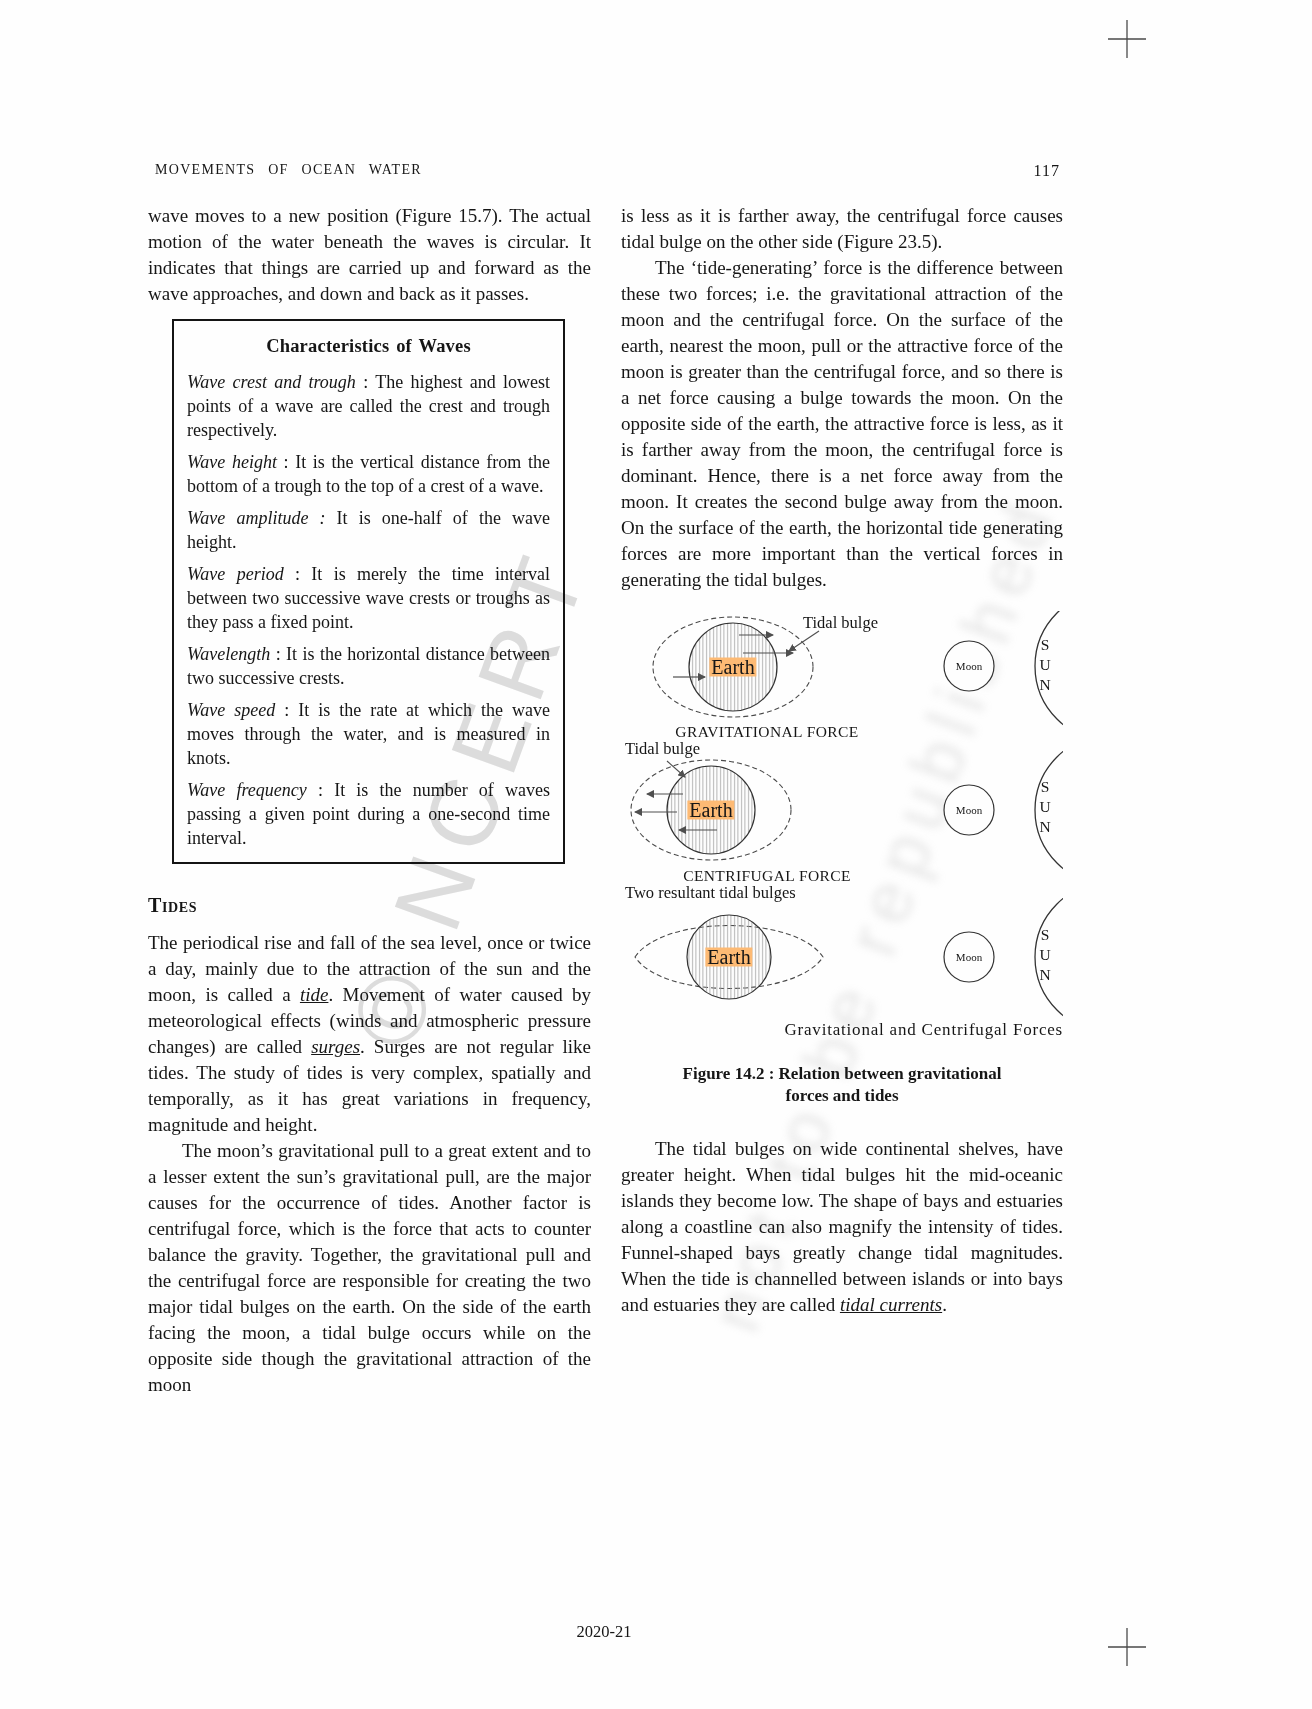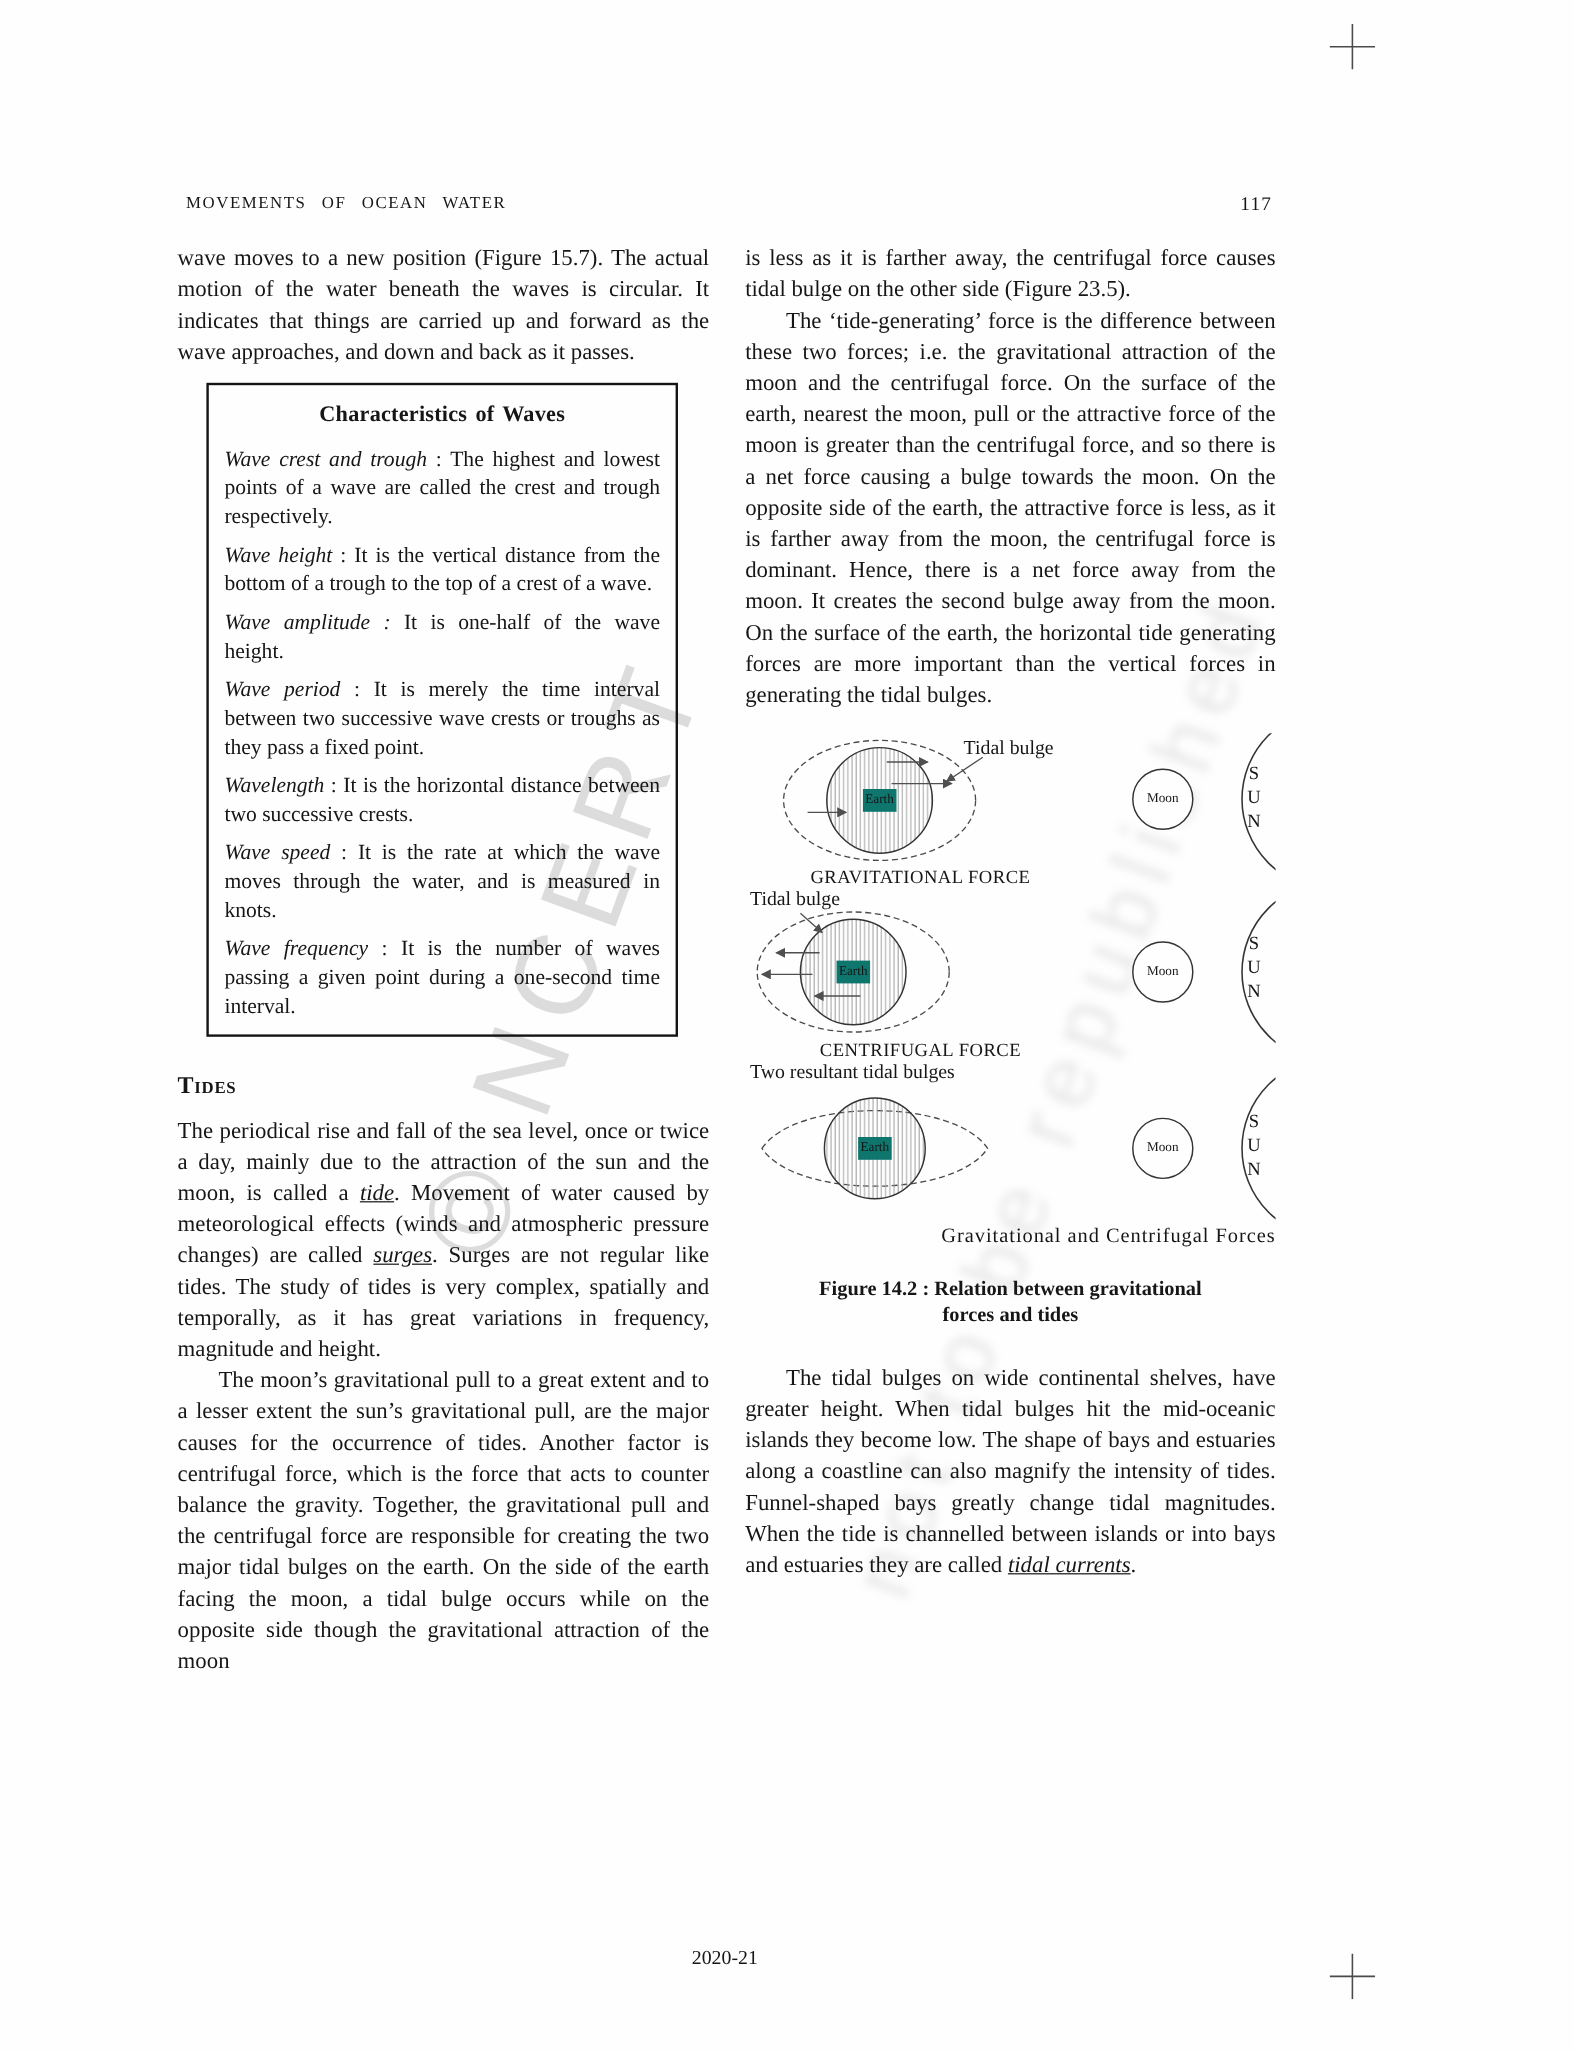--- a/index.html
+++ b/index.html
@@ -43,21 +43,21 @@
   .box-item { font-size:18px; line-height:24px; margin-bottom:8px; }
   .box-item i { font-style:italic; }
 
   h2.tides { font-weight:bold; font-size:20px; margin:28px 0 12px; font-variant:small-caps; letter-spacing:.6px; }
 
   
   .figure { position:relative; width:442px; height:505px; margin-top:18px; text-align:left; }
   .figure svg.fig-svg { position:absolute; left:0; top:0; }
   .fig-label { position:absolute; white-space:nowrap; font-size:16.5px; line-height:19px; }
   .center-on { transform:translate(-50%,-50%); }
-  .earth-lbl { font-size:11px; background:#0f766e; padding:0 2px; }
+  .earth-lbl { font-size:20px; background:#fdba74; padding:0 2px; }
   .moon-lbl  { font-size:11px; }
   .sun-label { position:absolute; width:18px; text-align:center; font-size:15.5px; line-height:20px; }
   .sun-label span { display:block; }
   .force-caption { position:absolute; left:26px; width:240px; text-align:center; font-size:15.5px; letter-spacing:.4px; white-space:nowrap; }
   .fig-subcaption { position:absolute; left:0; width:100%; text-align:right; font-size:17px; letter-spacing:.8px; }
   .fig-title { position:absolute; left:0; width:100%; text-align:center; font-weight:bold; font-size:17px; }
 
   .footer { position:absolute; left:148px; top:1622px; width:912px; text-align:center; font-size:16.5px; }
 </style>
 </head>

